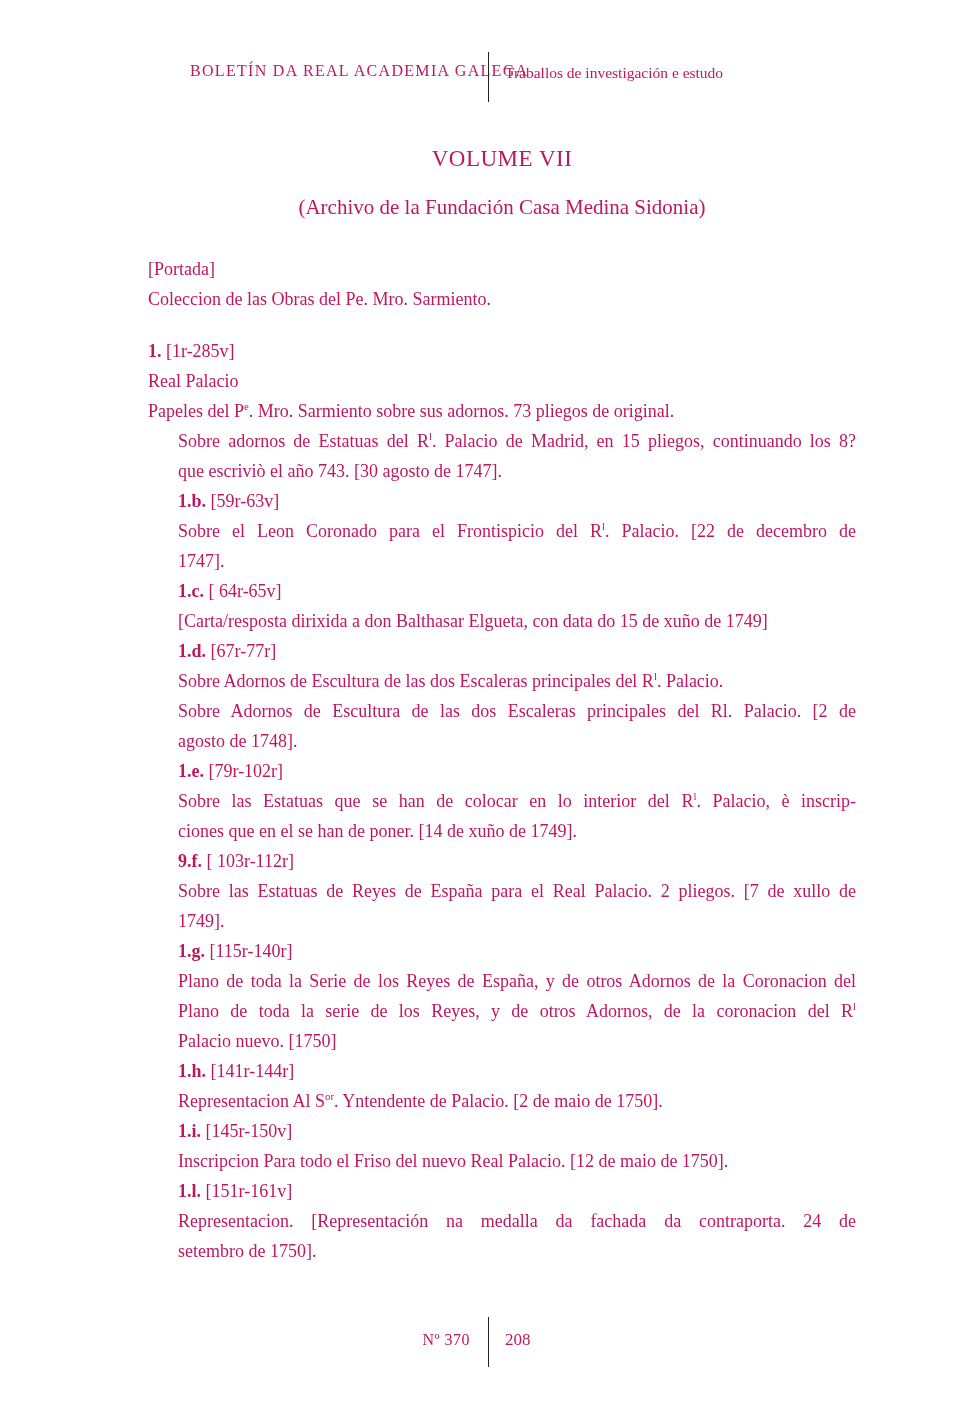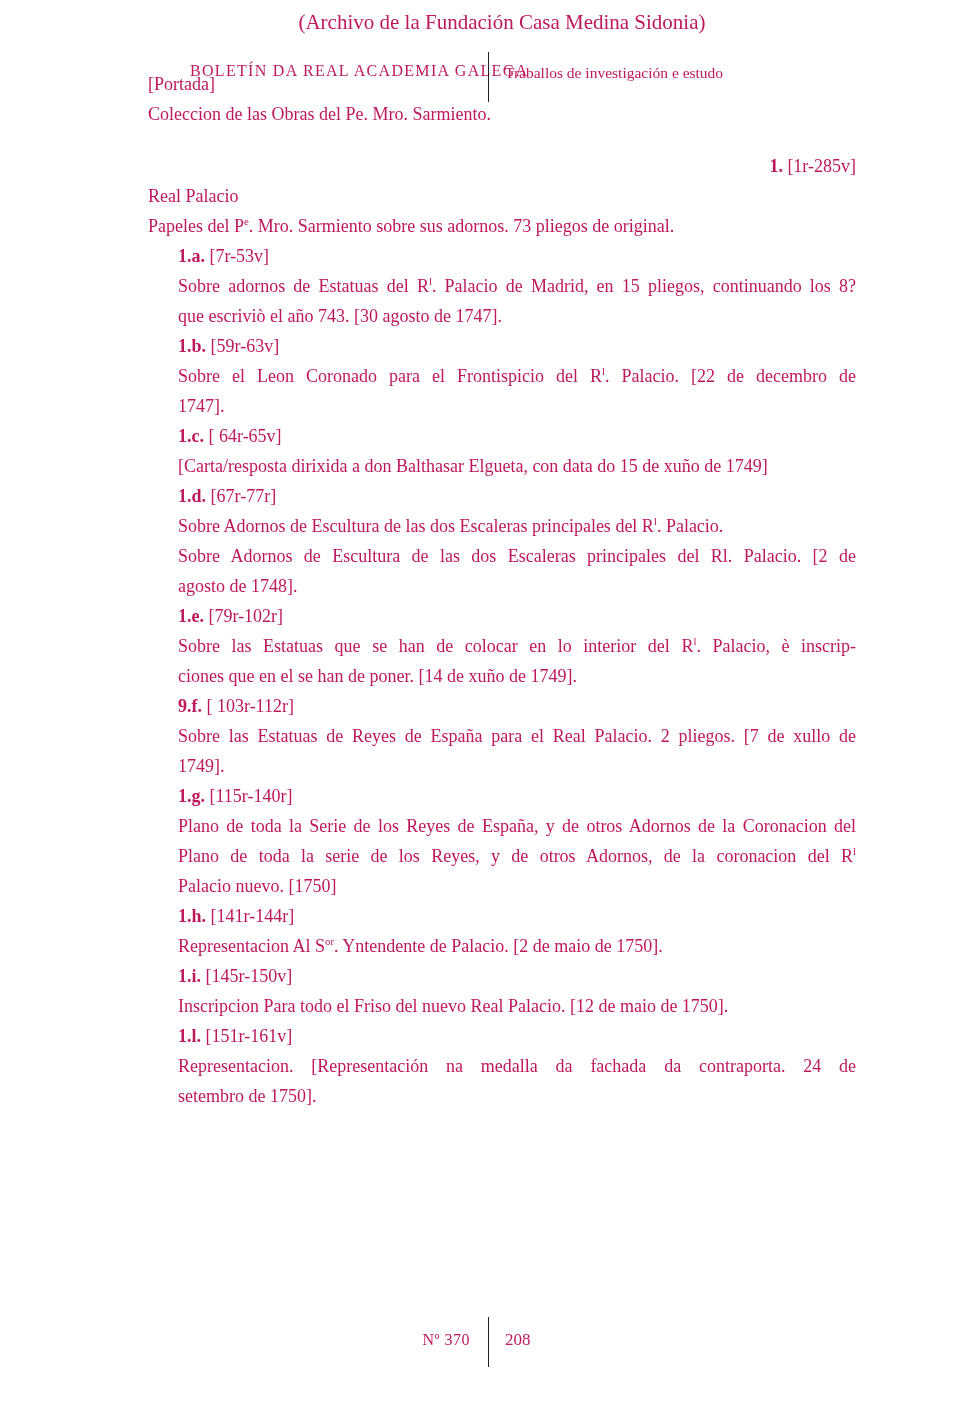--- a/index.html
+++ b/index.html
@@ -31,21 +31,21 @@
   .content {
     position: absolute; left: 148px; top: 0;
     width: 708px;
   }
   .volume {
     margin-top: 146px;
     text-align: center;
     font-size: 23px; letter-spacing: 0.5px;
   }
   .subtitle {
-    margin-top: 10px;
+    margin-top: 23px;
     text-align: center;
     font-size: 21px;
   }
   .lines { margin-top: 34px; }
   .line {
     font-size: 18px;
     height: 30px; line-height: 30px;
     overflow: hidden;
     white-space: normal;
   }
@@ -73,28 +73,28 @@
 </head>
 <body>
 
 <div class="page">
 
   <div class="journal">BOLETÍN DA REAL ACADEMIA GALEGA</div>
   <div class="hdr-rule"></div>
   <div class="section">Traballos de investigación e estudo</div>
 
   <div class="content">
+    <div class="volume">VOLUME VII</div>
     <div class="subtitle">(Archivo de la Fundación Casa Medina Sidonia)</div>
     <div class="lines">
         <div class="line"><span>[Portada]</span></div>
         <div class="line it"><span>Coleccion de las Obras del Pe. Mro. Sarmiento.</span></div>
-        <div class="line" style="margin-top: 22px; text-align: right;"><span class="b">1.</span><span> [1r-285v]</span></div>
+        <div class="line" style="margin-top: 22px;"><span class="b">1.</span><span> [1r-285v]</span></div>
         <div class="line it"><span>Real Palacio</span></div>
         <div class="line it"><span>Papeles del P</span><sup>e</sup><span>. Mro. Sarmiento sobre sus adornos. 73 pliegos de original.</span></div>
-        <div class="line ind1"><span class="b">1.a.</span><span> [7r-53v]</span></div>
         <div class="line it ind1 just"><span>Sobre adornos de Estatuas del R</span><sup>l</sup><span>. Palacio de Madrid, en 15 pliegos, continuando los 8?</span></div>
         <div class="line it ind1"><span>que escriviò el año 743. [30 agosto de 1747].</span></div>
         <div class="line ind1"><span class="b">1.b.</span><span> [59r-63v]</span></div>
         <div class="line it ind1 just"><span>Sobre el Leon Coronado para el Frontispicio del R</span><sup>l</sup><span>. Palacio. [22 de decembro de</span></div>
         <div class="line it ind1"><span>1747].</span></div>
         <div class="line ind1"><span class="b">1.c.</span><span> [ 64r-65v]</span></div>
         <div class="line ind1"><span>[Carta/resposta dirixida a don Balthasar Elgueta, con data do 15 de xuño de 1749]</span></div>
         <div class="line ind1"><span class="b">1.d.</span><span> [67r-77r]</span></div>
         <div class="line it ind1"><span>Sobre Adornos de Escultura de las dos Escaleras principales del R</span><sup>l</sup><span>. Palacio.</span></div>
         <div class="line ind1 just"><span>Sobre Adornos de Escultura de las dos Escaleras principales del Rl. Palacio. [2 de</span></div>

